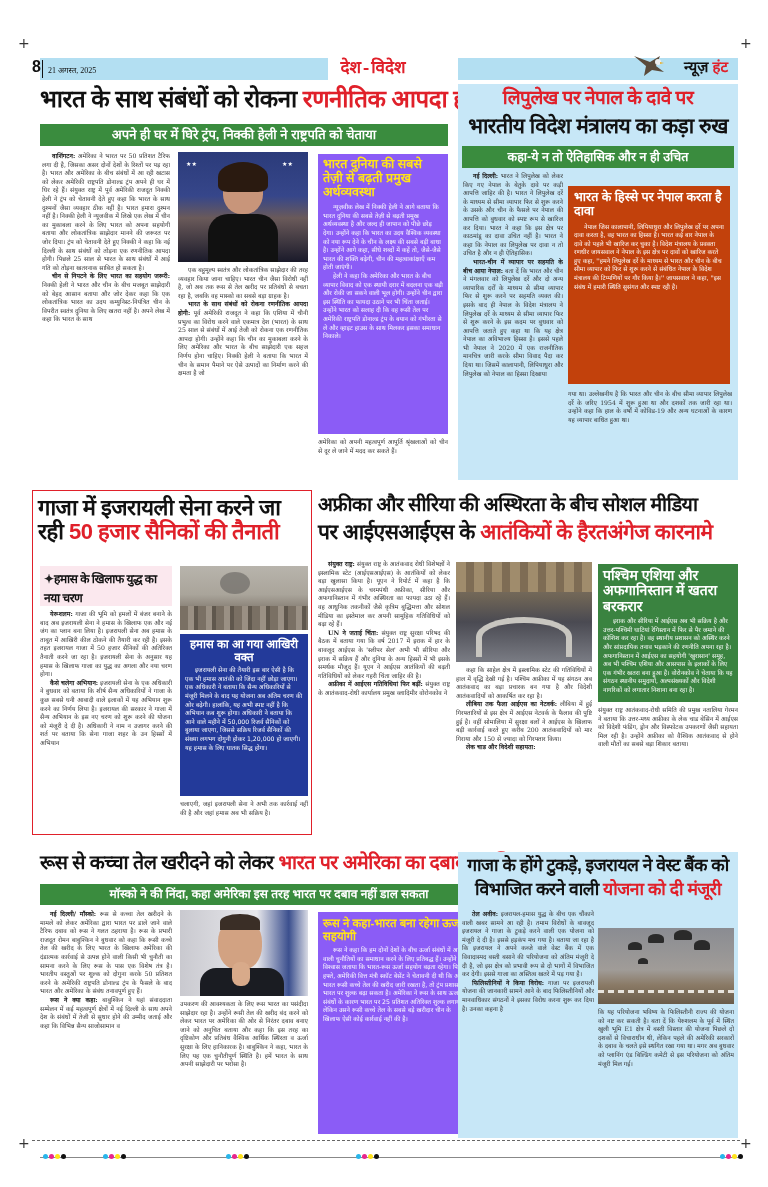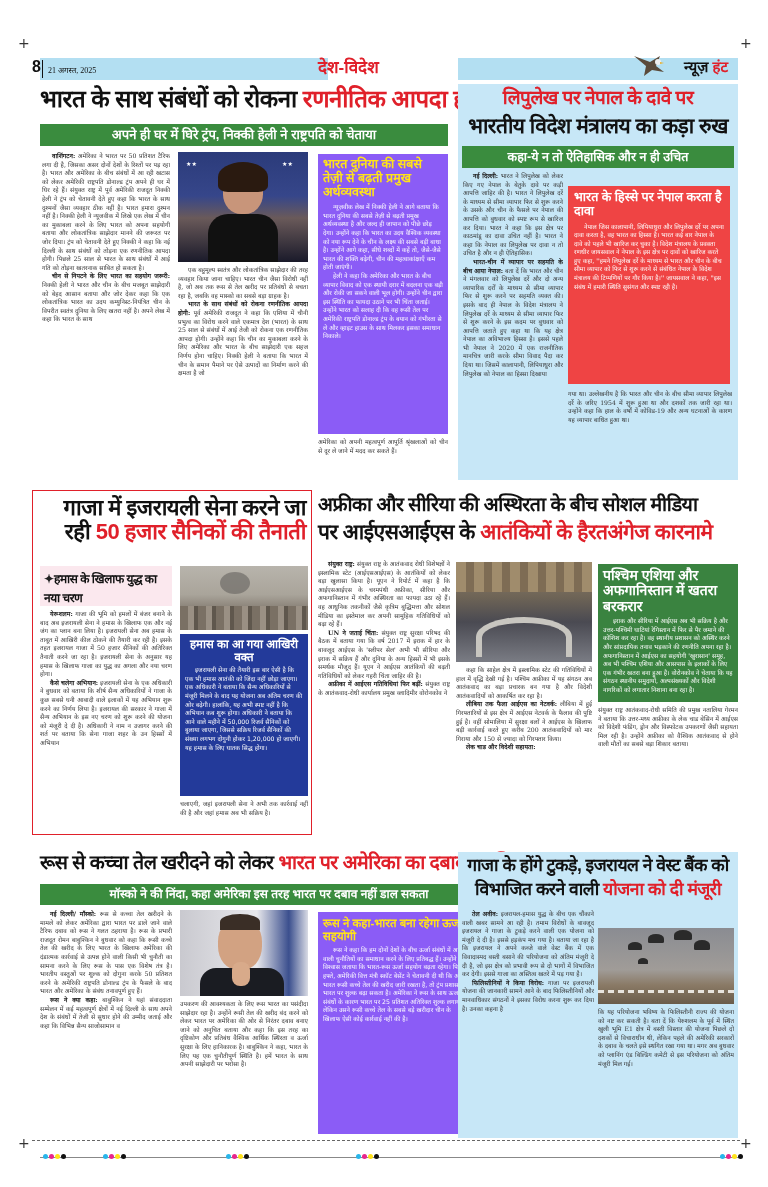--- a/index.html
+++ b/index.html
@@ -3,35 +3,35 @@
 <meta charset="utf-8">
 <style>
 *{box-sizing:border-box;margin:0;padding:0}
 body{width:768px;height:1187px;background:#fff;font-family:"DejaVu Sans",sans-serif;color:#222;position:relative;overflow:hidden}
 .abs{position:absolute}
 .crop{position:absolute;font-size:14px;color:#333;font-family:"DejaVu Sans",sans-serif;line-height:14px}
 .hdrbar{position:absolute;top:58px;height:22px;background:#b3dff2}
 .pgnum{position:absolute;left:32px;top:58px;font-size:16px;font-weight:bold;font-family:"Liberation Sans",sans-serif;color:#111}
 .pgsep{position:absolute;left:42px;top:60px;width:1px;height:18px;background:#111}
 .pgdate{position:absolute;left:48px;top:64px;font-size:8px;color:#111;font-family:Liberation Serif, serif}
-.section{position:absolute;left:318px;top:55px;width:110px;text-align:left;font-size:17px;font-weight:bold;color:#e0202a;font-family:Liberation Sans, sans-serif}
+.section{position:absolute;left:318px;top:55px;width:110px;text-align:center;font-size:17px;font-weight:bold;color:#e0202a;font-family:Liberation Mono, monospace}
 .logo{position:absolute;right:40px;top:56px;font-size:15px;font-weight:bold;font-family:"Liberation Sans",sans-serif}
 .logo .a{color:#111}.logo .b{color:#e0202a}
 .eagle{position:absolute;left:630px;top:52px;width:40px;height:26px}
 .hl{font-family:"Liberation Sans",sans-serif;font-weight:bold;color:#111;line-height:1.1;letter-spacing:-0.5px}
 .red{color:#e0202a}
 .greenbar{background:#3a8c3e;color:#fff;font-weight:bold;font-family:"Liberation Sans",sans-serif;text-align:center}
 .txt{font-size:6.2px;line-height:8.6px;color:#333;text-align:justify;font-family:"DejaVu Serif",serif;overflow:hidden}
 .txt p{text-indent:10px}
 .txt b{color:#222}
 .box-dark{background:#8b5cf6;color:#fff}
 .box-dark .bh{color:#ffe21a;font-family:"Liberation Sans",sans-serif;font-weight:bold;line-height:1.1}
 .box .bt{font-size:6.2px;line-height:8.6px;font-family:"DejaVu Sans",sans-serif;overflow:hidden}
 .box .bt p{text-indent:10px}
-.box-orange{background:#ef4444;color:#fff}
+.box-orange{background:#c2410c;color:#fff}
 .box-orange .bh,.box-green .bh,.box-blue .bh{color:#fff;font-family:"Liberation Sans",sans-serif;font-weight:bold;line-height:1.1}
 .box-green{background:#3a8340;color:#fff}
 .box-blue{background:#233a9a;color:#fff}
 .photo{position:absolute;overflow:hidden}
 .ltblue{background:#c7e7f7}
 .pinkbg{background:#fbe8ee}
 .regmarks{position:absolute;top:1157px;height:1px;background:#888}
 .dots{position:absolute;top:1154px;display:flex;gap:1px}
 .dots span{width:5px;height:5px;border-radius:50%;display:block}
 </style>
@@ -99,21 +99,21 @@
 </div>
 <div class="abs box box-orange" style="left:568px;top:186px;width:162px;height:198px;padding:5px 6px">
   <div class="bh" style="font-size:12.5px">भारत के हिस्से पर नेपाल करता है दावा</div>
   <div class="bt" style="margin-top:4px;height:148px">
       <p>नेपाल जिस कालापानी, लिपियाधुरा और लिपुलेख दर्रे पर अपना दावा करता है, वह भारत का हिस्सा है। भारत कई बार नेपाल के दावे को पहले भी खारिज कर चुका है। विदेश मंत्रालय के प्रवक्ता रणधीर जायसवाल ने नेपाल के इस क्षेत्र पर दावों को खारिज करते हुए कहा, ''हमने लिपुलेख दर्रे के माध्यम से भारत और चीन के बीच सीमा व्यापार को फिर से शुरू करने से संबंधित नेपाल के विदेश मंत्रालय की टिप्पणियों पर गौर किया है।'' जायसवाल ने कहा, ''इस संबंध में हमारी स्थिति सुसंगत और स्पष्ट रही है।</p>
     </div>
 </div>
 <div class="abs txt" style="left:568px;top:390px;width:164px;height:86px">गया था। उल्लेखनीय है कि भारत और चीन के बीच सीमा व्यापार लिपुलेख दर्रे के जरिए 1954 में शुरू हुआ था और दशकों तक जारी रहा था। उन्होंने कहा कि हाल के वर्षों में कोविड-19 और अन्य घटनाओं के कारण यह व्यापार बाधित हुआ था।</div>
 
 <div class="abs" style="left:32px;top:490px;width:280px;height:345px;border:1.5px solid #e0202a"></div>
-<div class="abs hl" style="left:38px;top:496px;width:268px;text-align:right;font-size:22px">
+<div class="abs hl" style="left:38px;top:496px;width:268px;text-align:left;font-size:22px">
   <span>गाजा में इजरायली सेना करने जा रही</span>
   <span class="red">50 हजार सैनिकों की तैनाती</span>
 </div>
 <div class="abs pinkbg" style="left:40px;top:566px;width:132px;height:40px;padding:2px 4px">
   <span style="font-size:12px;font-weight:bold;font-family:'Liberation Sans',sans-serif">✦</span><span class="hl" style="font-size:12px">हमास के खिलाफ युद्ध का नया चरण</span>
 </div>
 <div class="abs txt" style="left:40px;top:610px;width:132px;height:220px">
   <p><b>येरूशलम:</b> <span>गाजा की भूमि को हमलों में बंजर बनाने के बाद अब इजरायली सेना ने हमास के खिलाफ एक और नई जंग का प्लान बना लिया है। इजरायली सेना अब हमास के ताबूत में आखिरी कील ठोकने की तैयारी कर रही है। इसके तहत इजरायल गाजा में 50 हजार सैनिकों की अतिरिक्त तैनाती करने जा रहा है। इजरायली सेना के अनुसार यह हमास के खिलाफ गाजा का युद्ध का अगला और नया चरण होगा।</span></p>
   <p><b>कैसे चलेगा अभियान:</b> <span>इजरायली सेना के एक अधिकारी ने बुधवार को बताया कि शीर्ष सैन्य अधिकारियों ने गाजा के कुछ सबसे घनी आबादी वाले इलाकों में यह अभियान शुरू करने का निर्णय लिया है। इजरायल की सरकार ने गाजा में सैन्य अभियान के इस नए चरण को शुरू करने की योजना को मंजूरी दे दी है। अधिकारी ने नाम न उजागर करने की शर्त पर बताया कि सेना गाजा शहर के उन हिस्सों में अभियान</span></p>
 </div>

